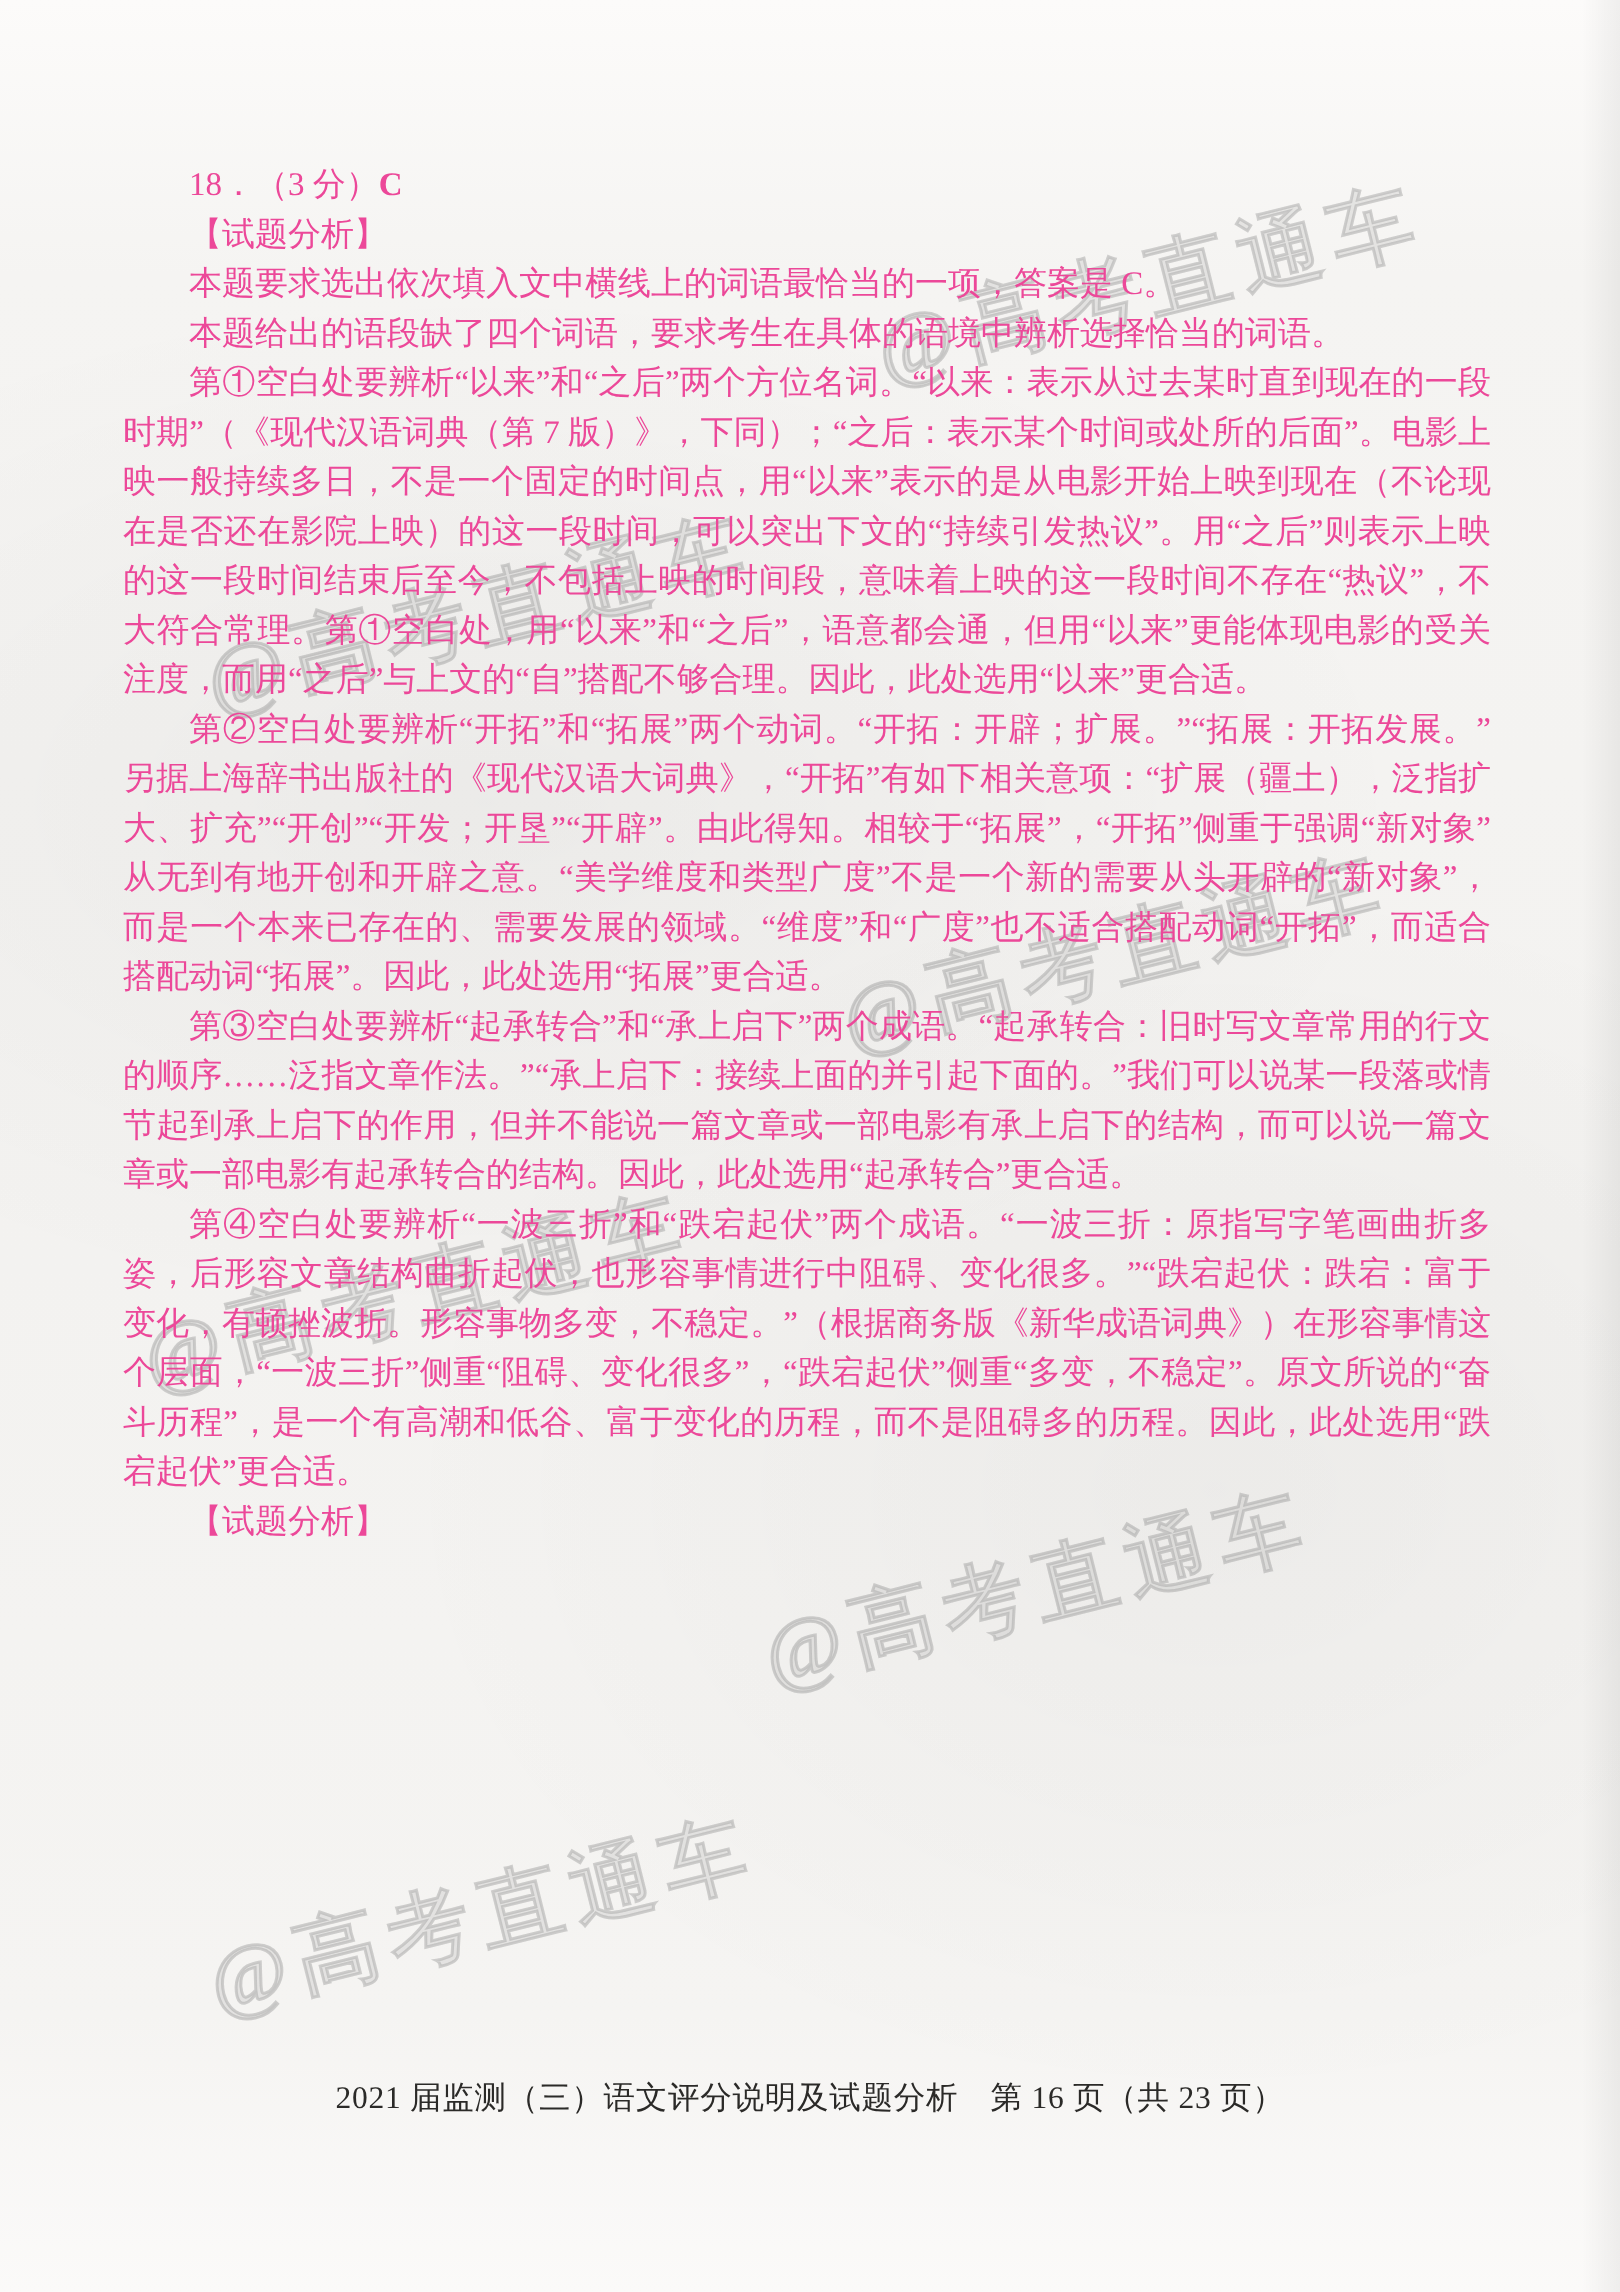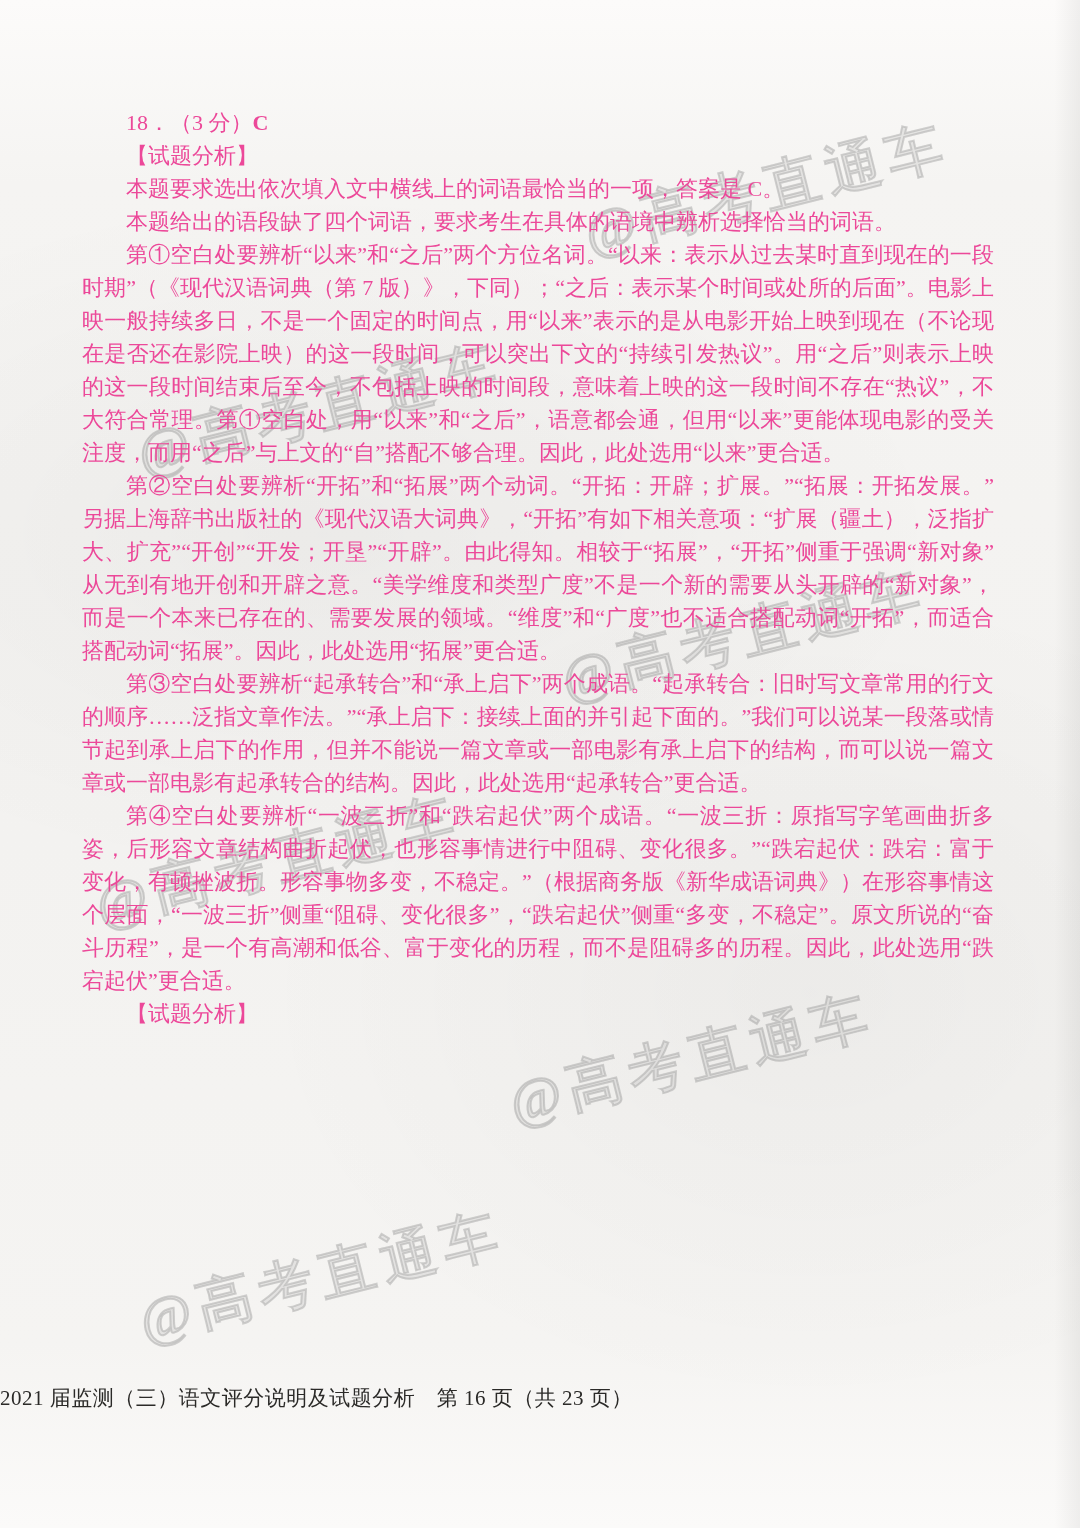--- a/index.html
+++ b/index.html
@@ -72,20 +72,21 @@
   .q-heading .answer-letter {
     font-weight: bold;
     letter-spacing: 1px;
   }
   .footer {
     position: absolute;
     left: 0;
     width: 100%;
     top: 1384px;
     z-index: 2;
+    text-align: center;
     font-size: 21px;
     color: #2b2a28;
     letter-spacing: 0.5px;
   }
 </style>
 </head>
 <body>
 
 <div class="edge-shade"></div>
 

